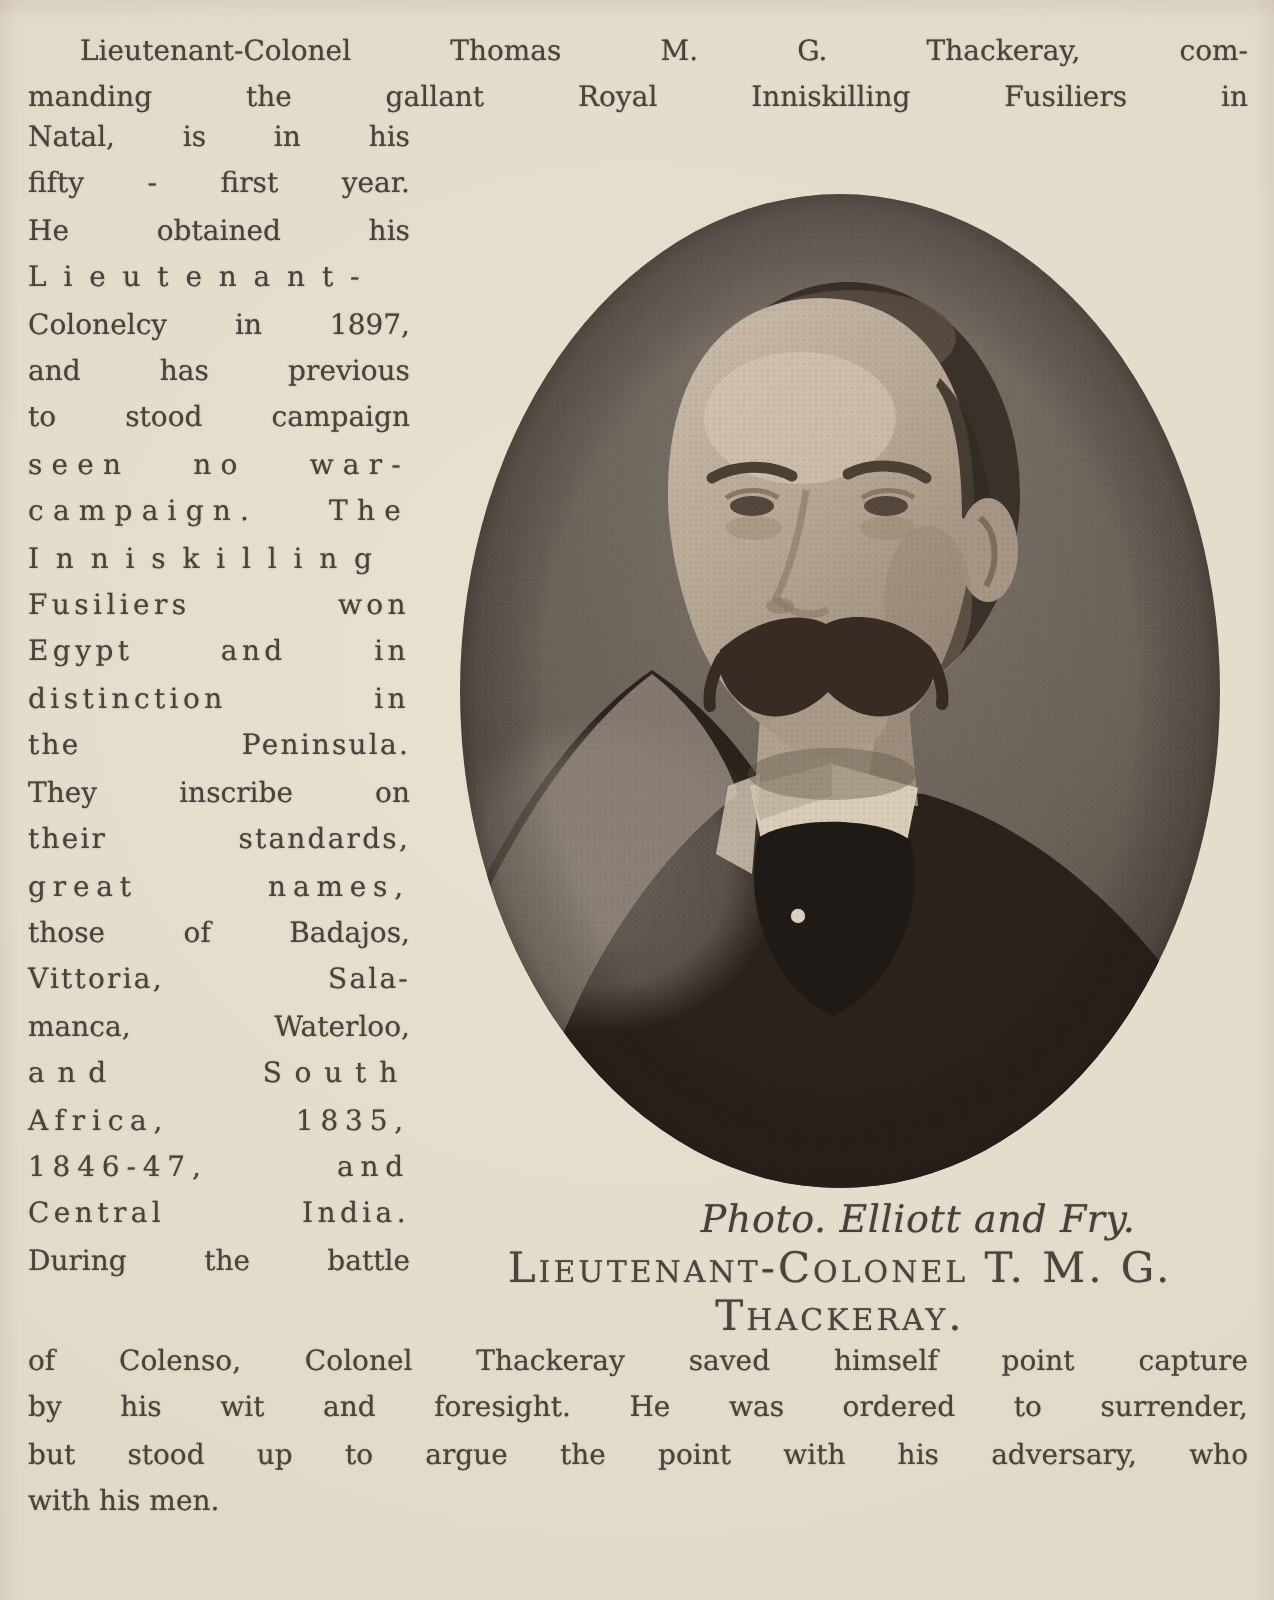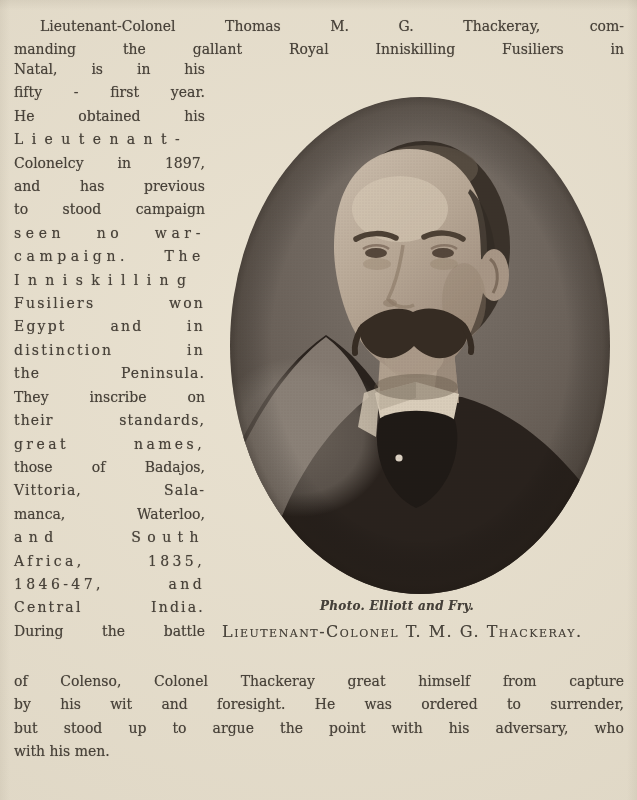--- a/index.html
+++ b/index.html
@@ -26,26 +26,26 @@
   .last    { text-align-last:left; }
   .ls1 { letter-spacing:1.1px; }
   .ls2 { letter-spacing:2.2px; }
   .ls3 { letter-spacing:3.4px; }
   .ls4 { letter-spacing:4.6px; }
   .ls6 { letter-spacing:6.4px; }
   .ls8 { letter-spacing:8.4px; }
   .portrait { position:absolute; left:230px; top:97px; width:380px; height:497px; margin:0; }
   .credit {
     position:absolute; left:320px; top:599px; width:278px;
-    text-align:left; font-style:italic; font-size:12px; letter-spacing:0.3px;
-    color:#45403a; text-shadow:0 0 0.6px rgba(70,62,50,0.5);font-weight:bold;
+    text-align:center; font-style:italic; font-size:19px; letter-spacing:0.3px;
+    color:#45403a; text-shadow:0 0 0.6px rgba(70,62,50,0.5);
   }
   .caption {
     position:absolute; left:222px; top:622px; width:396px;
-    text-align:left; font-variant:small-caps; font-size:16px; letter-spacing:1.5px;
+    text-align:center; font-variant:small-caps; font-size:21px; letter-spacing:1.5px;
     color:#49443c; text-shadow:0 0 0.6px rgba(70,62,50,0.5);
   }
 </style>
 </head>
 <body>
 
 <div class="page">
 
   <div class="intro">
     <div class="line indent">Lieutenant-Colonel Thomas M. G. Thackeray, com-</div>
@@ -167,19 +167,19 @@
         <rect width="380" height="497" fill="url(#dots)"></rect>
         <ellipse cx="190" cy="248.5" rx="190" ry="248.5" fill="url(#vignG)"></ellipse>
       </g>
     </svg>
   </figure>
 
   <div class="credit">Photo. Elliott and Fry.</div>
   <div class="caption">Lieutenant-Colonel T. M. G. Thackeray.</div>
 
   <div class="closing">
-    <div class="line">of Colenso, Colonel Thackeray great himself from capture</div>
+    <div class="line">of Colenso, Colonel Thackeray saved himself point capture</div>
     <div class="line">by his wit and foresight.  He was ordered to surrender,</div>
     <div class="line">but stood up to argue the point with his adversary, who</div>
     <div class="line last">with his men.</div>
   </div>
 
 </div>
 
 </body></html>

